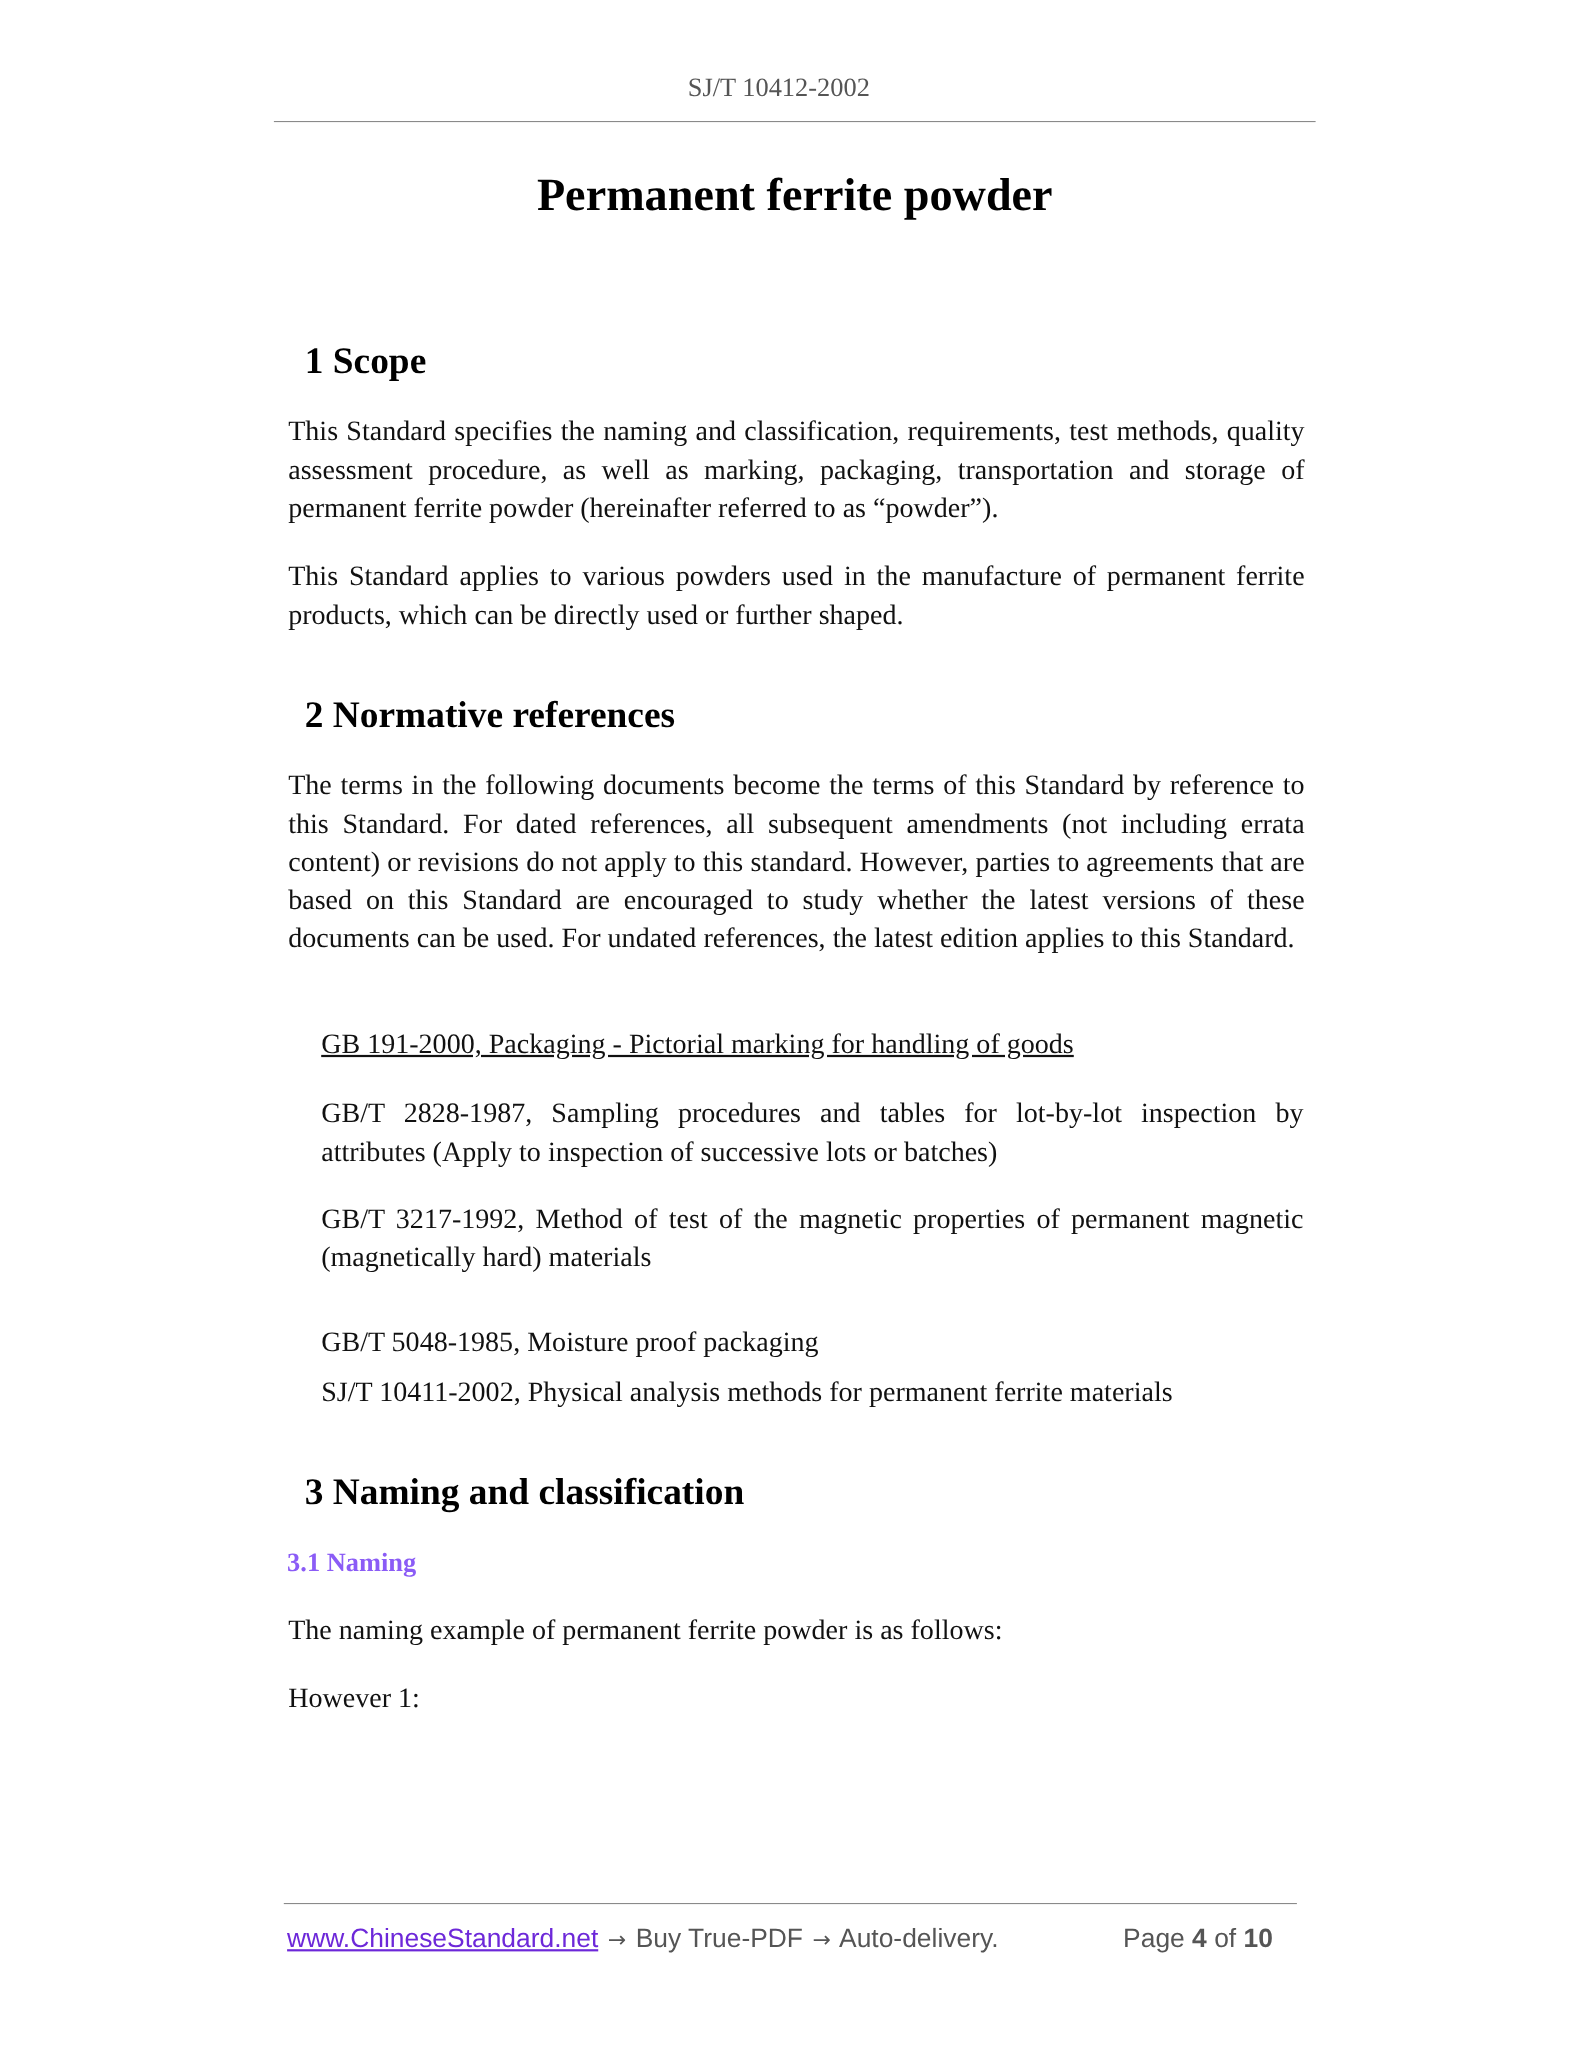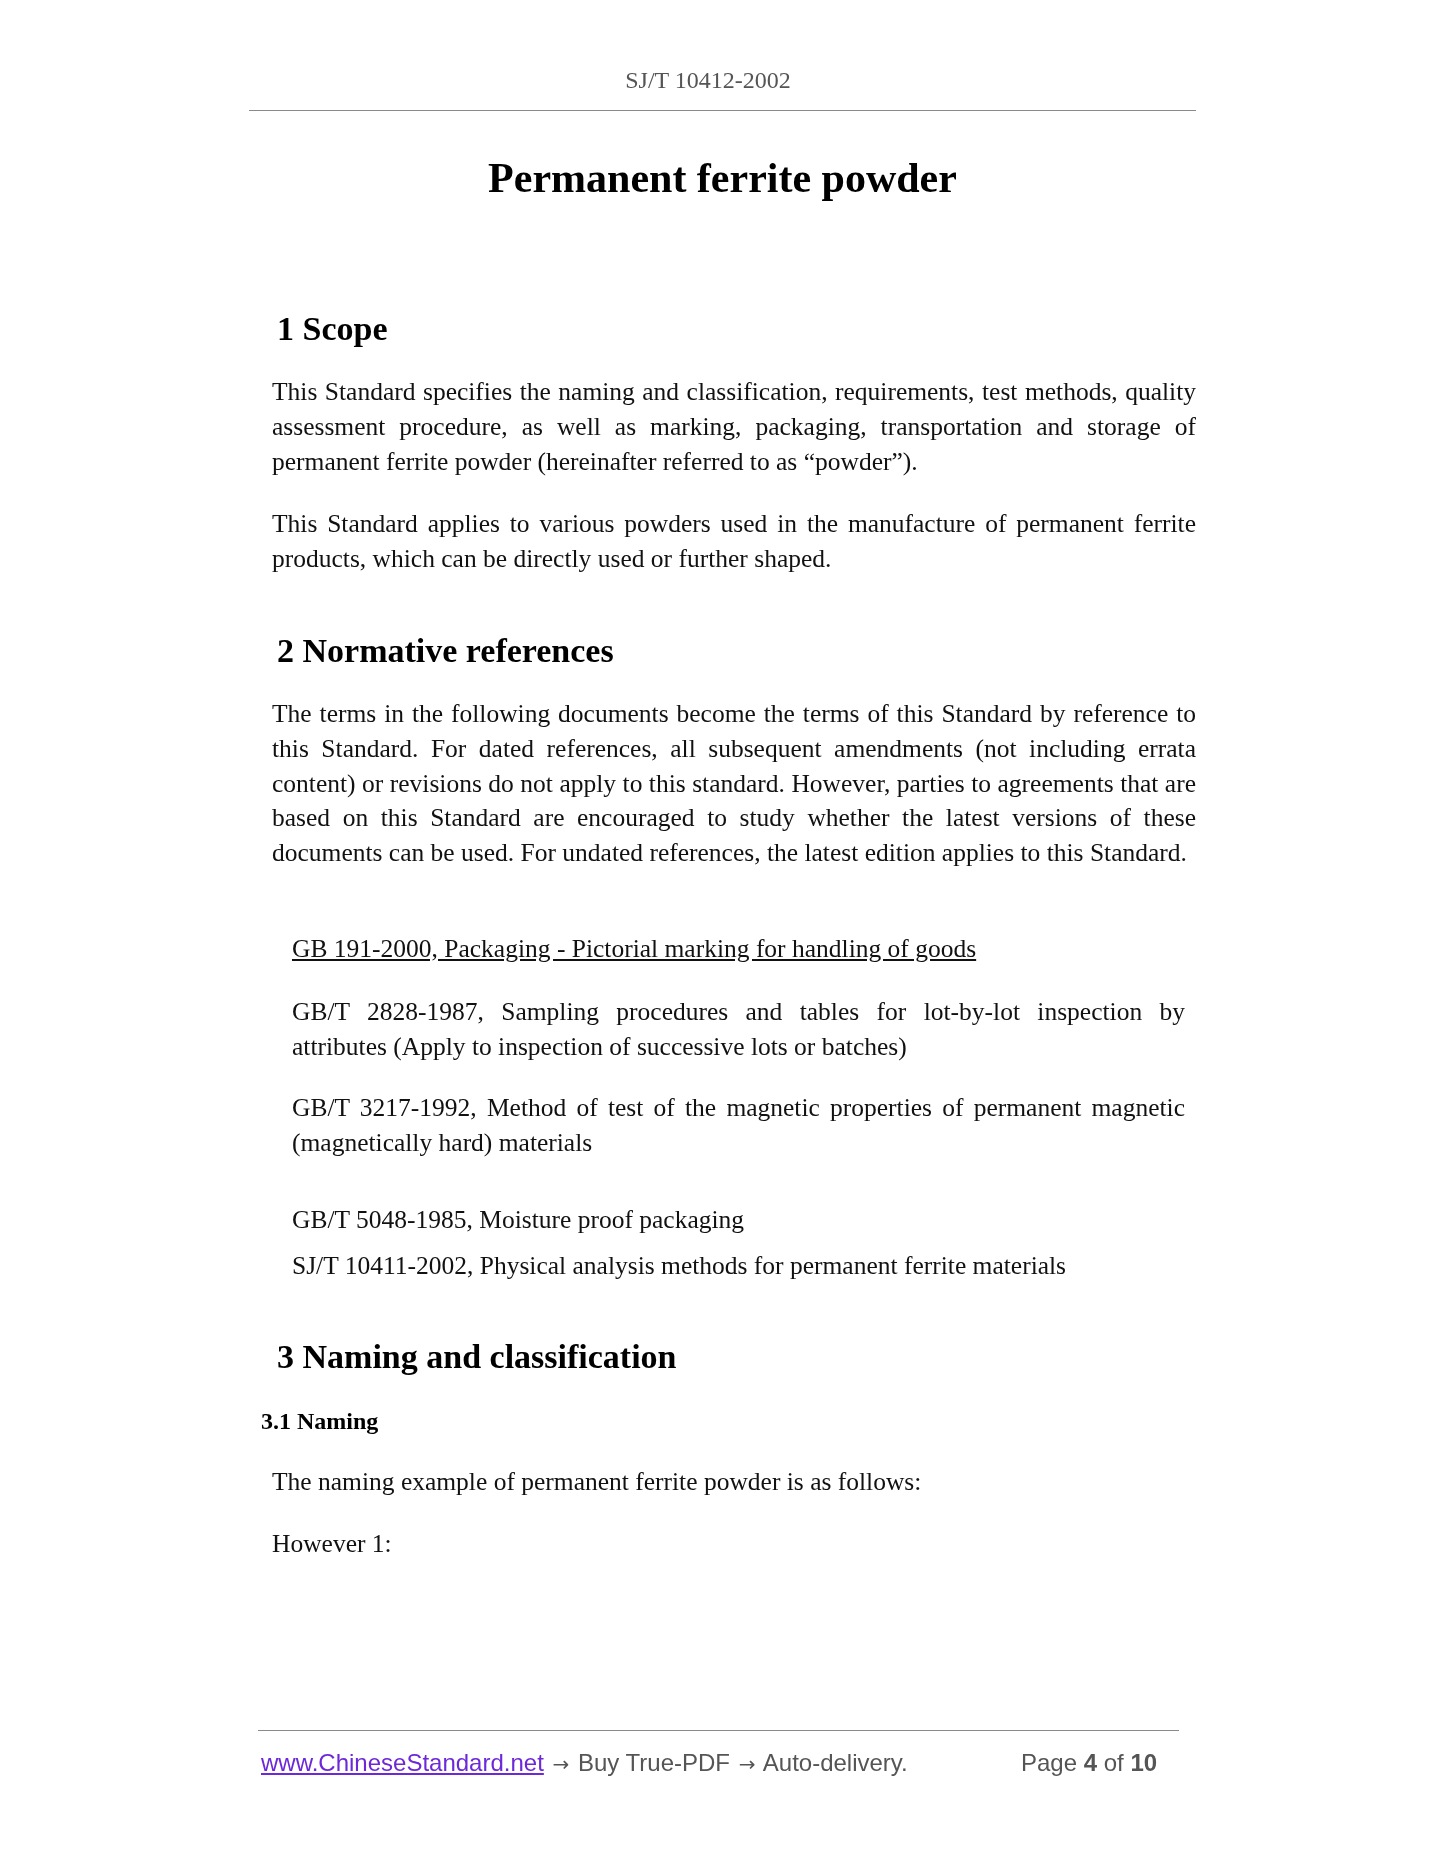--- a/index.html
+++ b/index.html
@@ -61,26 +61,26 @@
       color: #000;
       white-space: nowrap;
     }
     .h2 {
       position: absolute;
       left: 0;
       font-weight: bold;
       font-size: 24px;
       line-height: 30px;
       margin: 0;
-      color: #000000;
+      color: #8b5cf6;
       white-space: nowrap;
     }
     .para {
       position: absolute;
-      left: 11px;
+      left: 1px;
       width: 924px;
       font-size: 25.5px;
       line-height: 34.8px;
       margin: 0;
       text-align: justify;
       color: #111;
     }
     .ref {
       left: 31px;
       width: 893px;

